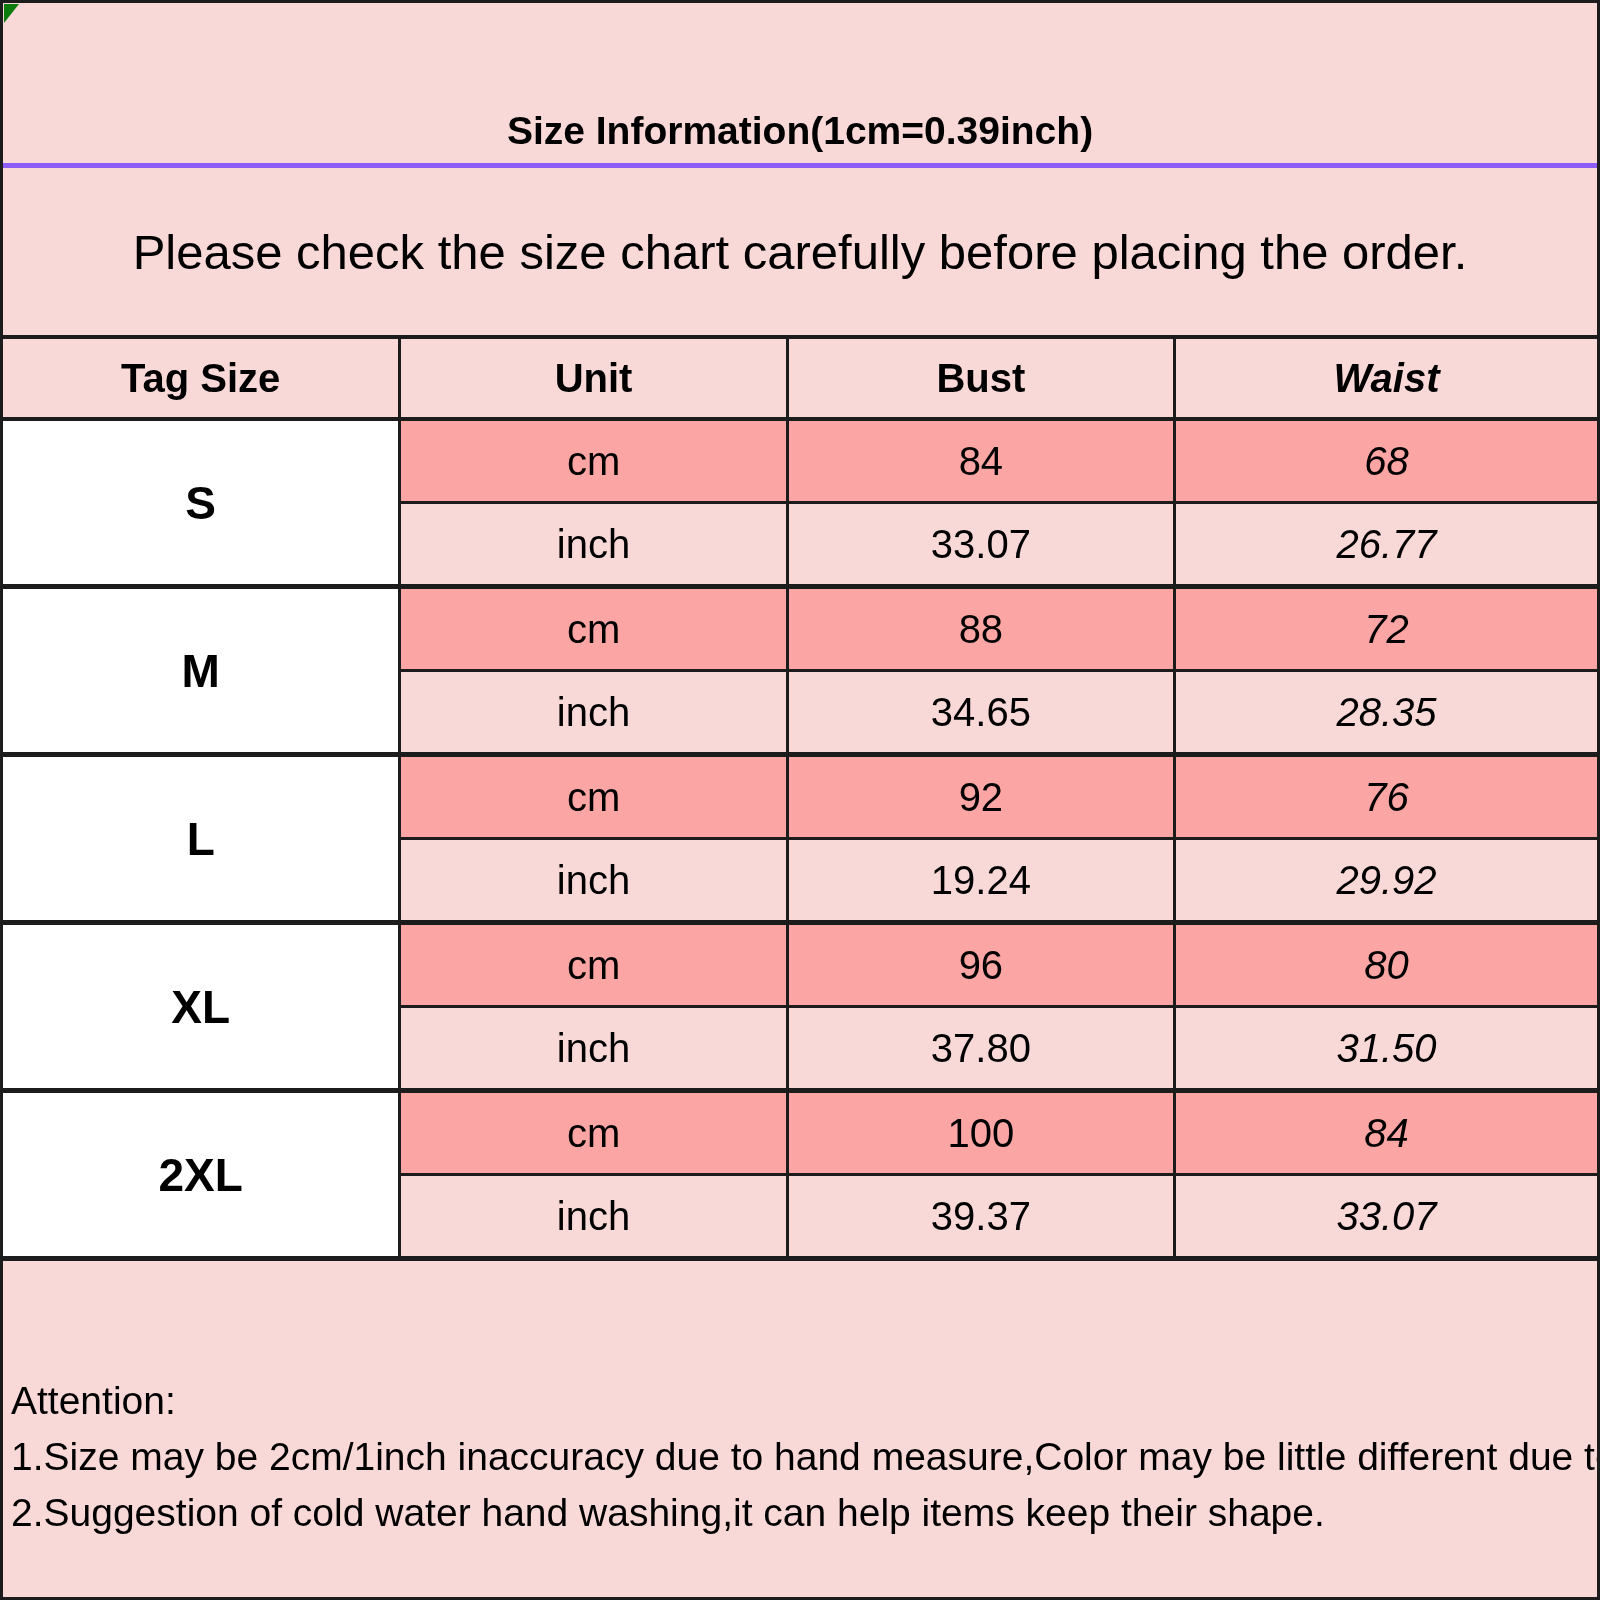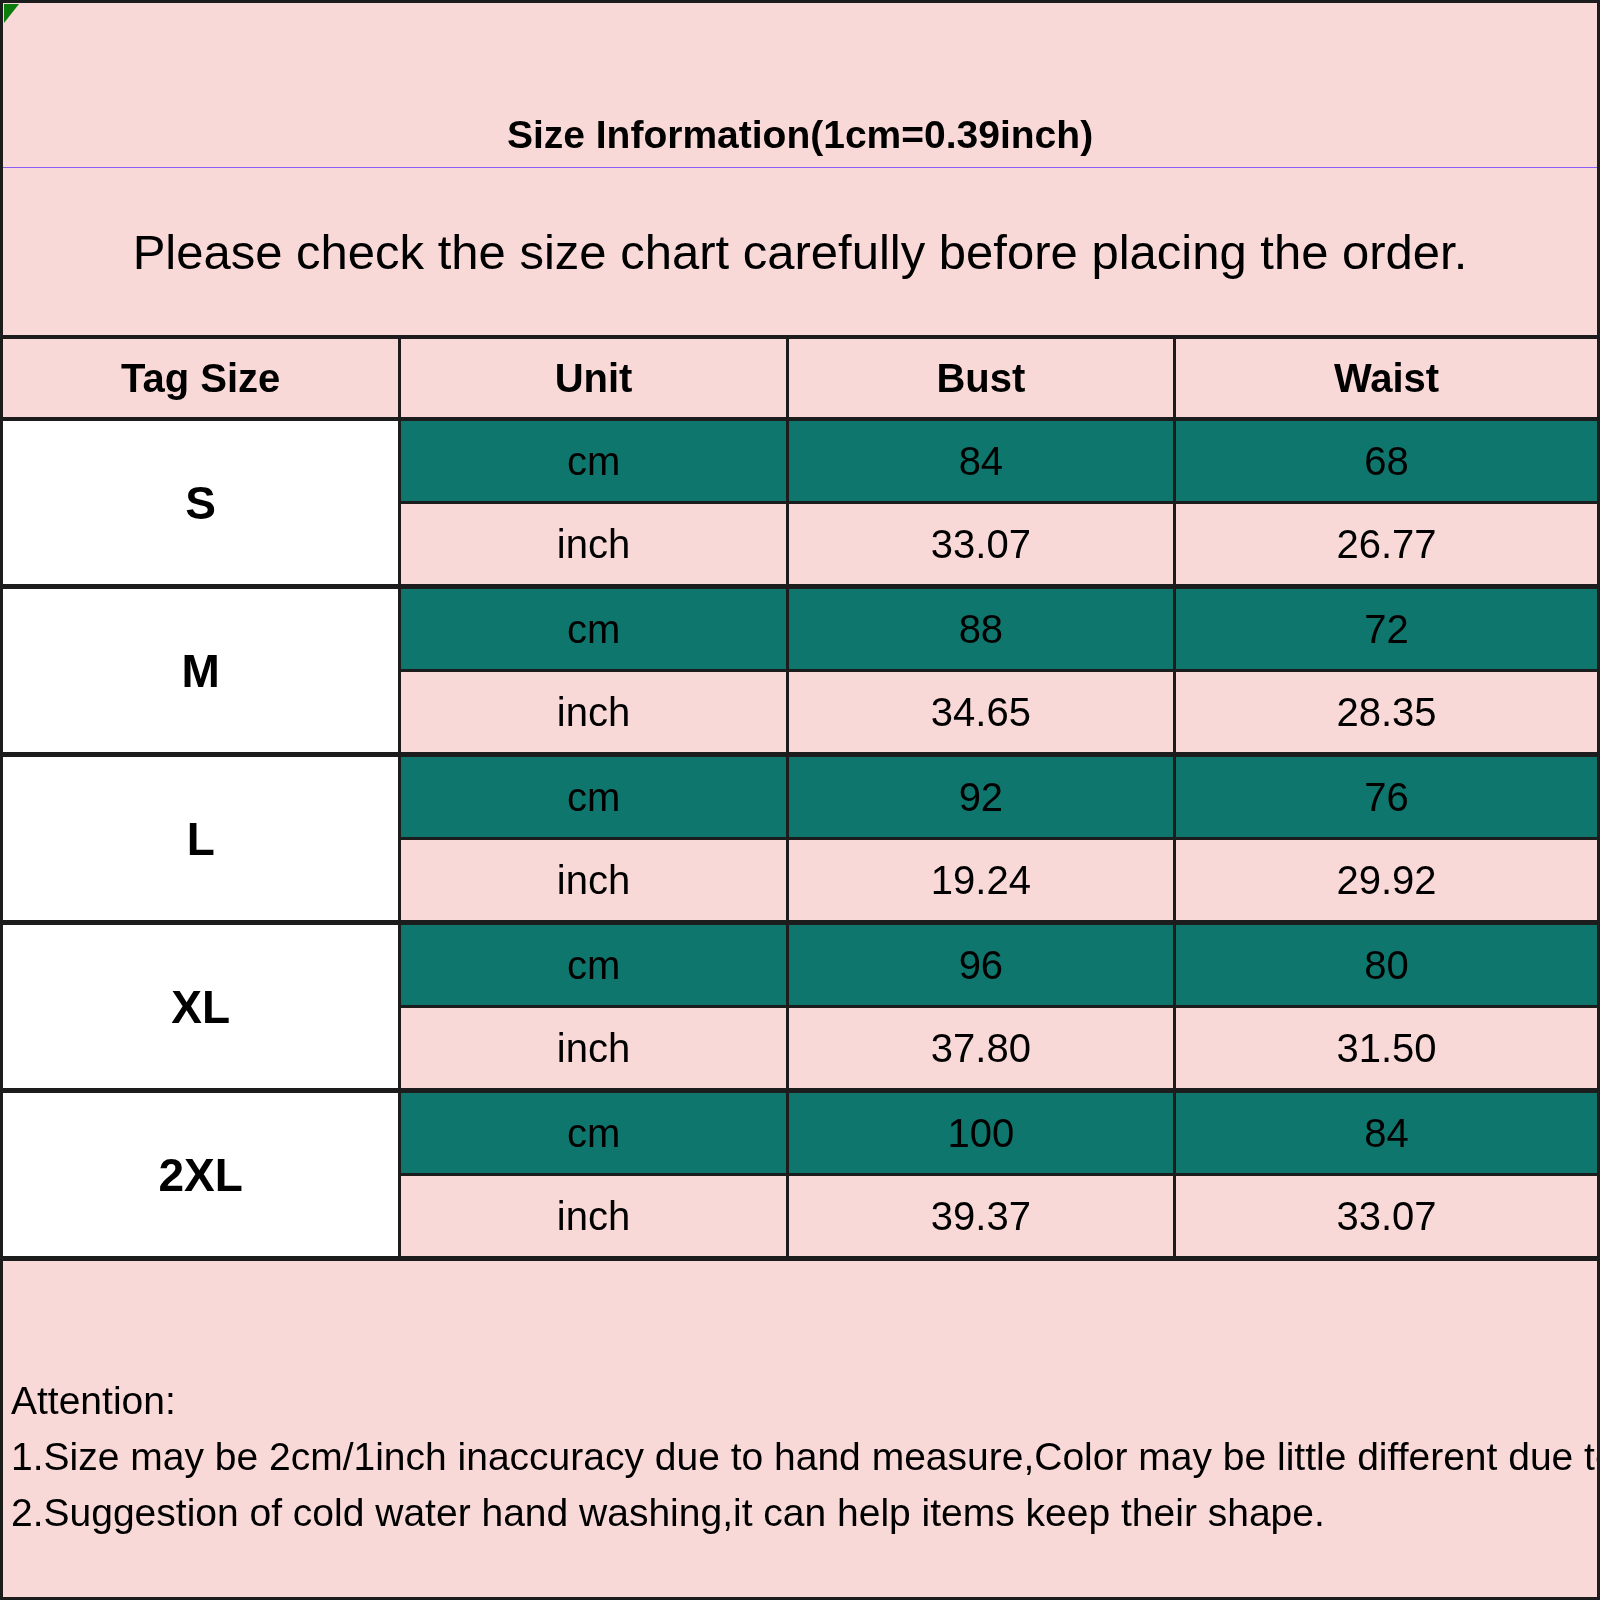--- a/index.html
+++ b/index.html
@@ -17,21 +17,21 @@
   .corner-marker {
     position: absolute;
     top: 1px; left: 1px;
     width: 0; height: 0;
     border-top: 19px solid #0c7c0c;
     border-right: 15px solid transparent;
   }
   .title-block {
     box-sizing: border-box;
     height: 165px;
-    border-bottom: 1px solid #8b5cf6;
+    border-bottom: 5px solid #8b5cf6;
     display: flex;
     align-items: flex-end;
     justify-content: center;
     padding-bottom: 10px;
     font-size: 39px;
     font-weight: 700;
   }
   .subtitle-block {
     box-sizing: border-box;
     height: 167px;
@@ -47,30 +47,30 @@
   }
   .size-table th, .size-table td {
     border: 3px solid #1c1c1c;
     text-align: center;
     vertical-align: middle;
     padding: 0;
     font-size: 40px;
     overflow: hidden;
   }
   .size-table th:first-child, .size-table td:first-child { border-left: none; }
-  .size-table th:last-child,  .size-table td:last-child  { border-right: none; }
+  .size-table th:last-child,  .size-table td:last-child  { border-right: none; font-style: italic; }
   .size-table thead th {
     background: #f9d9d8;
     height: 78px;
     font-weight: 700;
     border-top-width: 4px;
     border-bottom-width: 4px;
   }
   .size-table tbody td { height: 80px; }
-  .row-cm td { background: #0f766e; }
+  .row-cm td { background: #fca5a5; }
   .row-inch td { background: #f9d9d8; border-bottom-width: 5px; }
   td.tag-cell {
     background: #ffffff;
     font-weight: 700;
     font-size: 46px;
     border-bottom-width: 5px;
   }
   .attention {
     box-sizing: border-box;
     padding: 112px 0 0 8px;

